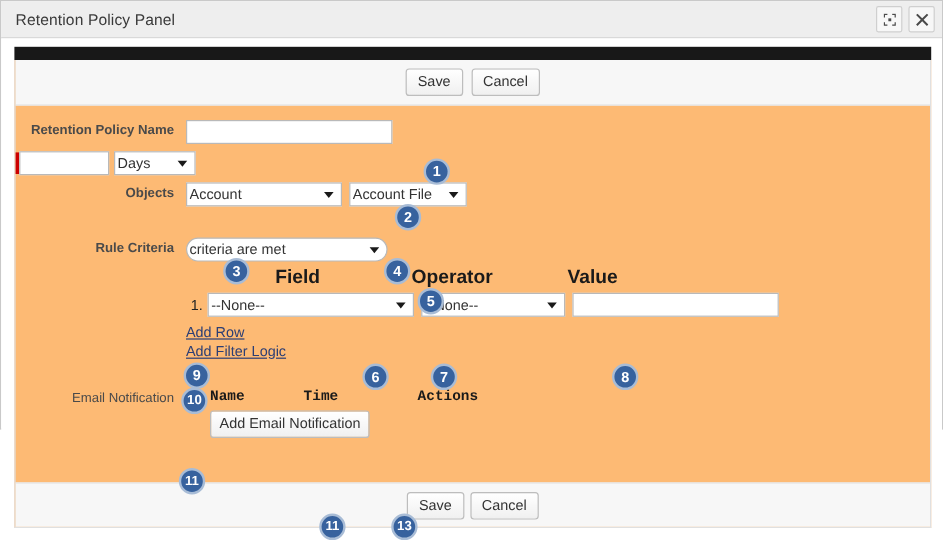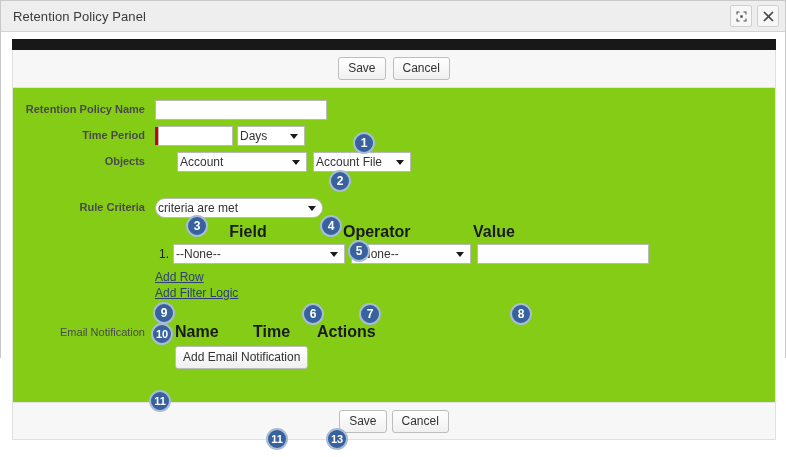--- a/index.html
+++ b/index.html
@@ -81,21 +81,21 @@
   }
 
   
   .panel {
     position: absolute;
     left: 11px;
     top: 18px;
     width: 764px;
     height: 390px;
     box-sizing: border-box;
-    background: #84cc16;
+    background: #fdba74;
     border: 1px solid #e0e0e0;
     border-top: none;
   }
 
   .toolbar-top {
     height: 37px;
     border-bottom: 1px solid #e3e3e3;
     display: flex;
     align-items: center;
     justify-content: center;
@@ -207,26 +207,27 @@
     font-size: 12px;
     text-decoration: underline;
     cursor: pointer;
     line-height: 16px;
     width: max-content;
   }
 
   .email-head {
     display: flex;
     font-weight: bold;
-    font-size: 16px;
+    font-size: 12px;
     color: #1a1a1a;
+    font-family: Liberation Mono, monospace;
   }
   .email-head .e-name { width: 78px; }
   .email-head .e-time { width: 64px; }
-  .email-head .e-act  { width: 70px; }
+  .email-head .e-act  { width: 70px; margin-left: 31px; }
 
   .toolbar-bottom {
     position: absolute;
     left: 0;
     right: 0;
     bottom: 0;
     height: 36px;
     border-top: 1px solid #e3e3e3;
     display: flex;
     align-items: center;
@@ -295,39 +296,38 @@
       <div class="form">
 
         <div class="row">
           <div class="lbl">Retention Policy Name</div>
           <div class="fields">
             <input class="txt" style="width: 172px; height: 20px;" placeholder="">
           </div>
         </div>
 
         <div class="row">
-          <div class="lbl">Time Period</div>
           <div class="fields" style="gap:4px;">
             <span style="display:flex;align-items:center;">
               <span class="req"></span>
               <input class="txt" style="width: 75px; height: 20px;" placeholder="">
             </span>
             <span class="selwrap">
               <select class="sel" style="width:68px;">
                 <option>Days</option>
               </select>
             </span>
           </div>
         </div>
 
         <div class="row" style="margin-bottom:26px;">
           <div class="lbl">Objects</div>
           <div class="fields">
             <span class="selwrap">
-              <select class="sel" style="width:130px;margin-left:22px;">
+              <select class="sel" style="width:130px;">
                 <option>Account</option>
               </select>
             </span>
             <span class="selwrap">
               <select class="sel" style="width:98px;">
                 <option>Account File</option>
               </select>
             </span>
           </div>
         </div>

